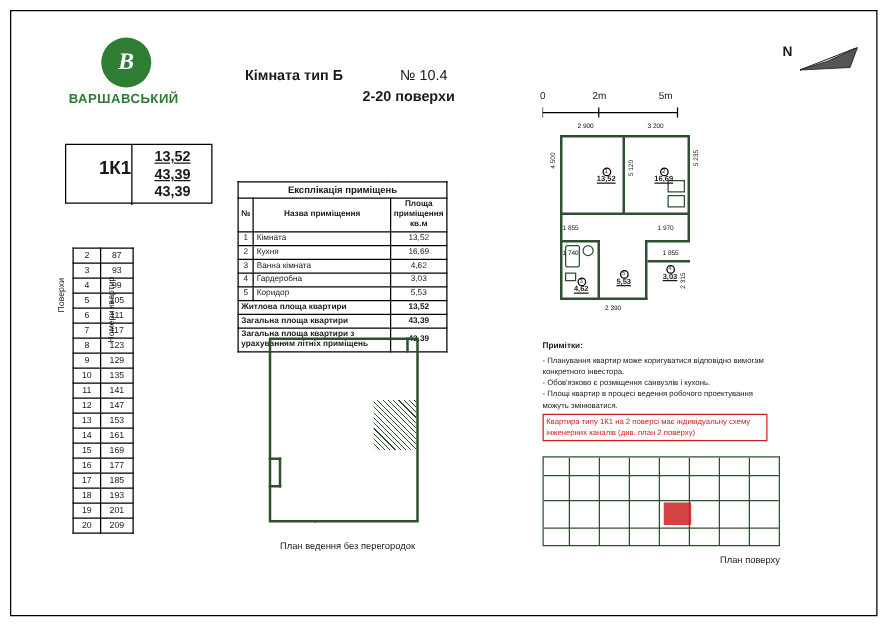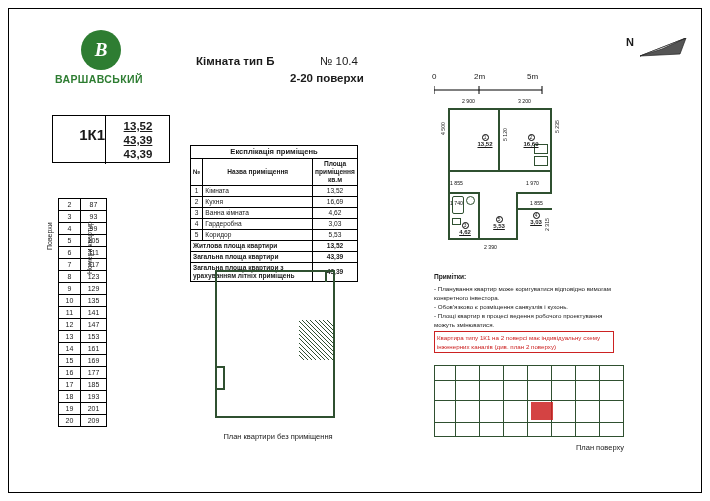--- a/index.html
+++ b/index.html
@@ -315,21 +315,21 @@
 
 <div class="abs" id="planA">
   <div class="outer"></div>
   <div class="hatch"></div>
   <div class="notch" style="left:0;top:96px;width:10px;height:2px;"></div>
   <div class="notch" style="left:8px;top:96px;width:2px;height:24px;"></div>
   <div class="notch" style="left:0;top:118px;width:10px;height:2px;"></div>
   <div class="notch" style="left:36px;top:146px;width:2px;height:2px;"></div>
   <div class="notch" style="left:110px;top:0;width:2px;height:12px;"></div>
 </div>
-<div class="abs" id="capA">План квартири без приміщення</div>
+<div class="abs" id="capA">План ведення без перегородок</div>
 
 <div class="abs" id="planB">
 
   <div class="wall" style="left:14px;top:12px;width:104px;height:2px;"></div>
   <div class="wall" style="left:14px;top:12px;width:2px;height:64px;"></div>
   <div class="wall" style="left:116px;top:12px;width:2px;height:84px;"></div>
   <div class="wall" style="left:14px;top:74px;width:2px;height:70px;"></div>
   <div class="wall" style="left:14px;top:142px;width:70px;height:2px;"></div>
   <div class="wall" style="left:82px;top:96px;width:2px;height:48px;"></div>
   <div class="wall" style="left:82px;top:96px;width:36px;height:2px;"></div>

